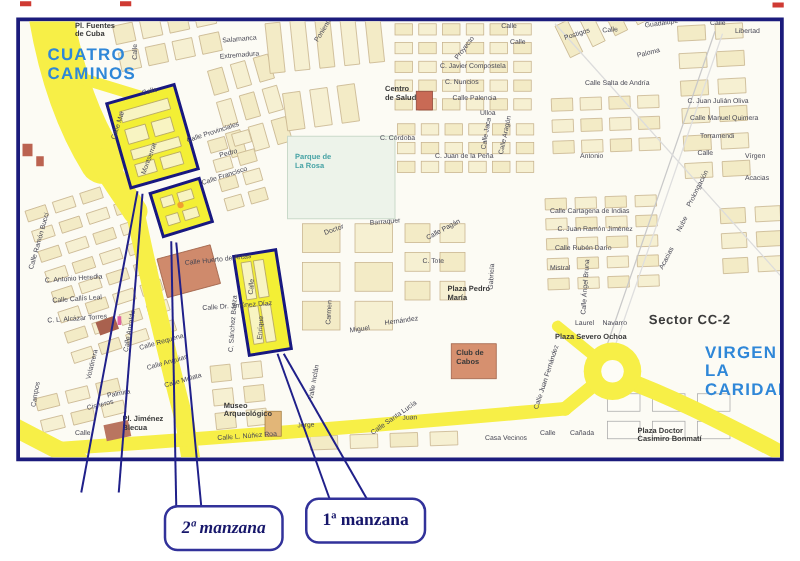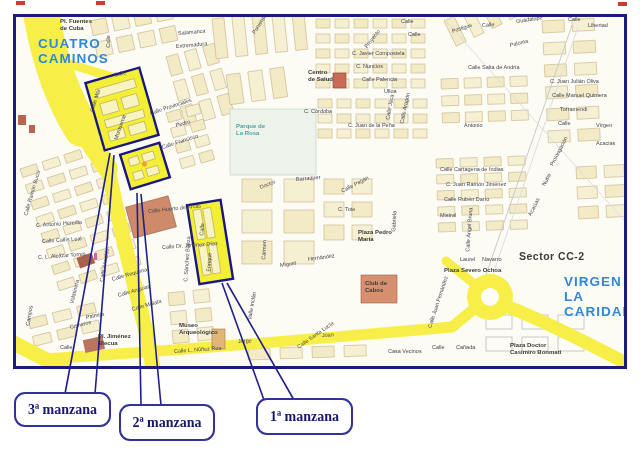--- a/index.html
+++ b/index.html
@@ -464,23 +464,20 @@
     <g stroke="#20208a" stroke-width="1.6" fill="none">
       <path d="M 110,153 L 65,394"></path>
       <path d="M 114,155 L 95,394"></path>
       <path d="M 137,193 L 141,405"></path>
       <path d="M 141,194 L 161,405"></path>
       <path d="M 222,283 L 264,400"></path>
       <path d="M 227,283 L 294,400"></path>
     </g>
   </svg>
 
-  <div class="callout" style="left:14px;top:392px;width:93px;height:31px;">
-    <span>3ª manzana</span>
-  </div>
-  <div class="callout" style="left:119px;top:404px;width:92px;height:33px;">
+  <div class="callout" style="left:131px;top:404px;width:92px;height:33px;font-style:italic;">
     <span>2ª manzana</span>
   </div>
-  <div class="callout" style="left:256px;top:398px;width:93px;height:33px;justify-content:center;">
+  <div class="callout" style="left:244px;top:398px;width:93px;height:33px;justify-content:center;">
     <span>1ª manzana</span>
   </div>
 
 </div>
 
 </body></html>

